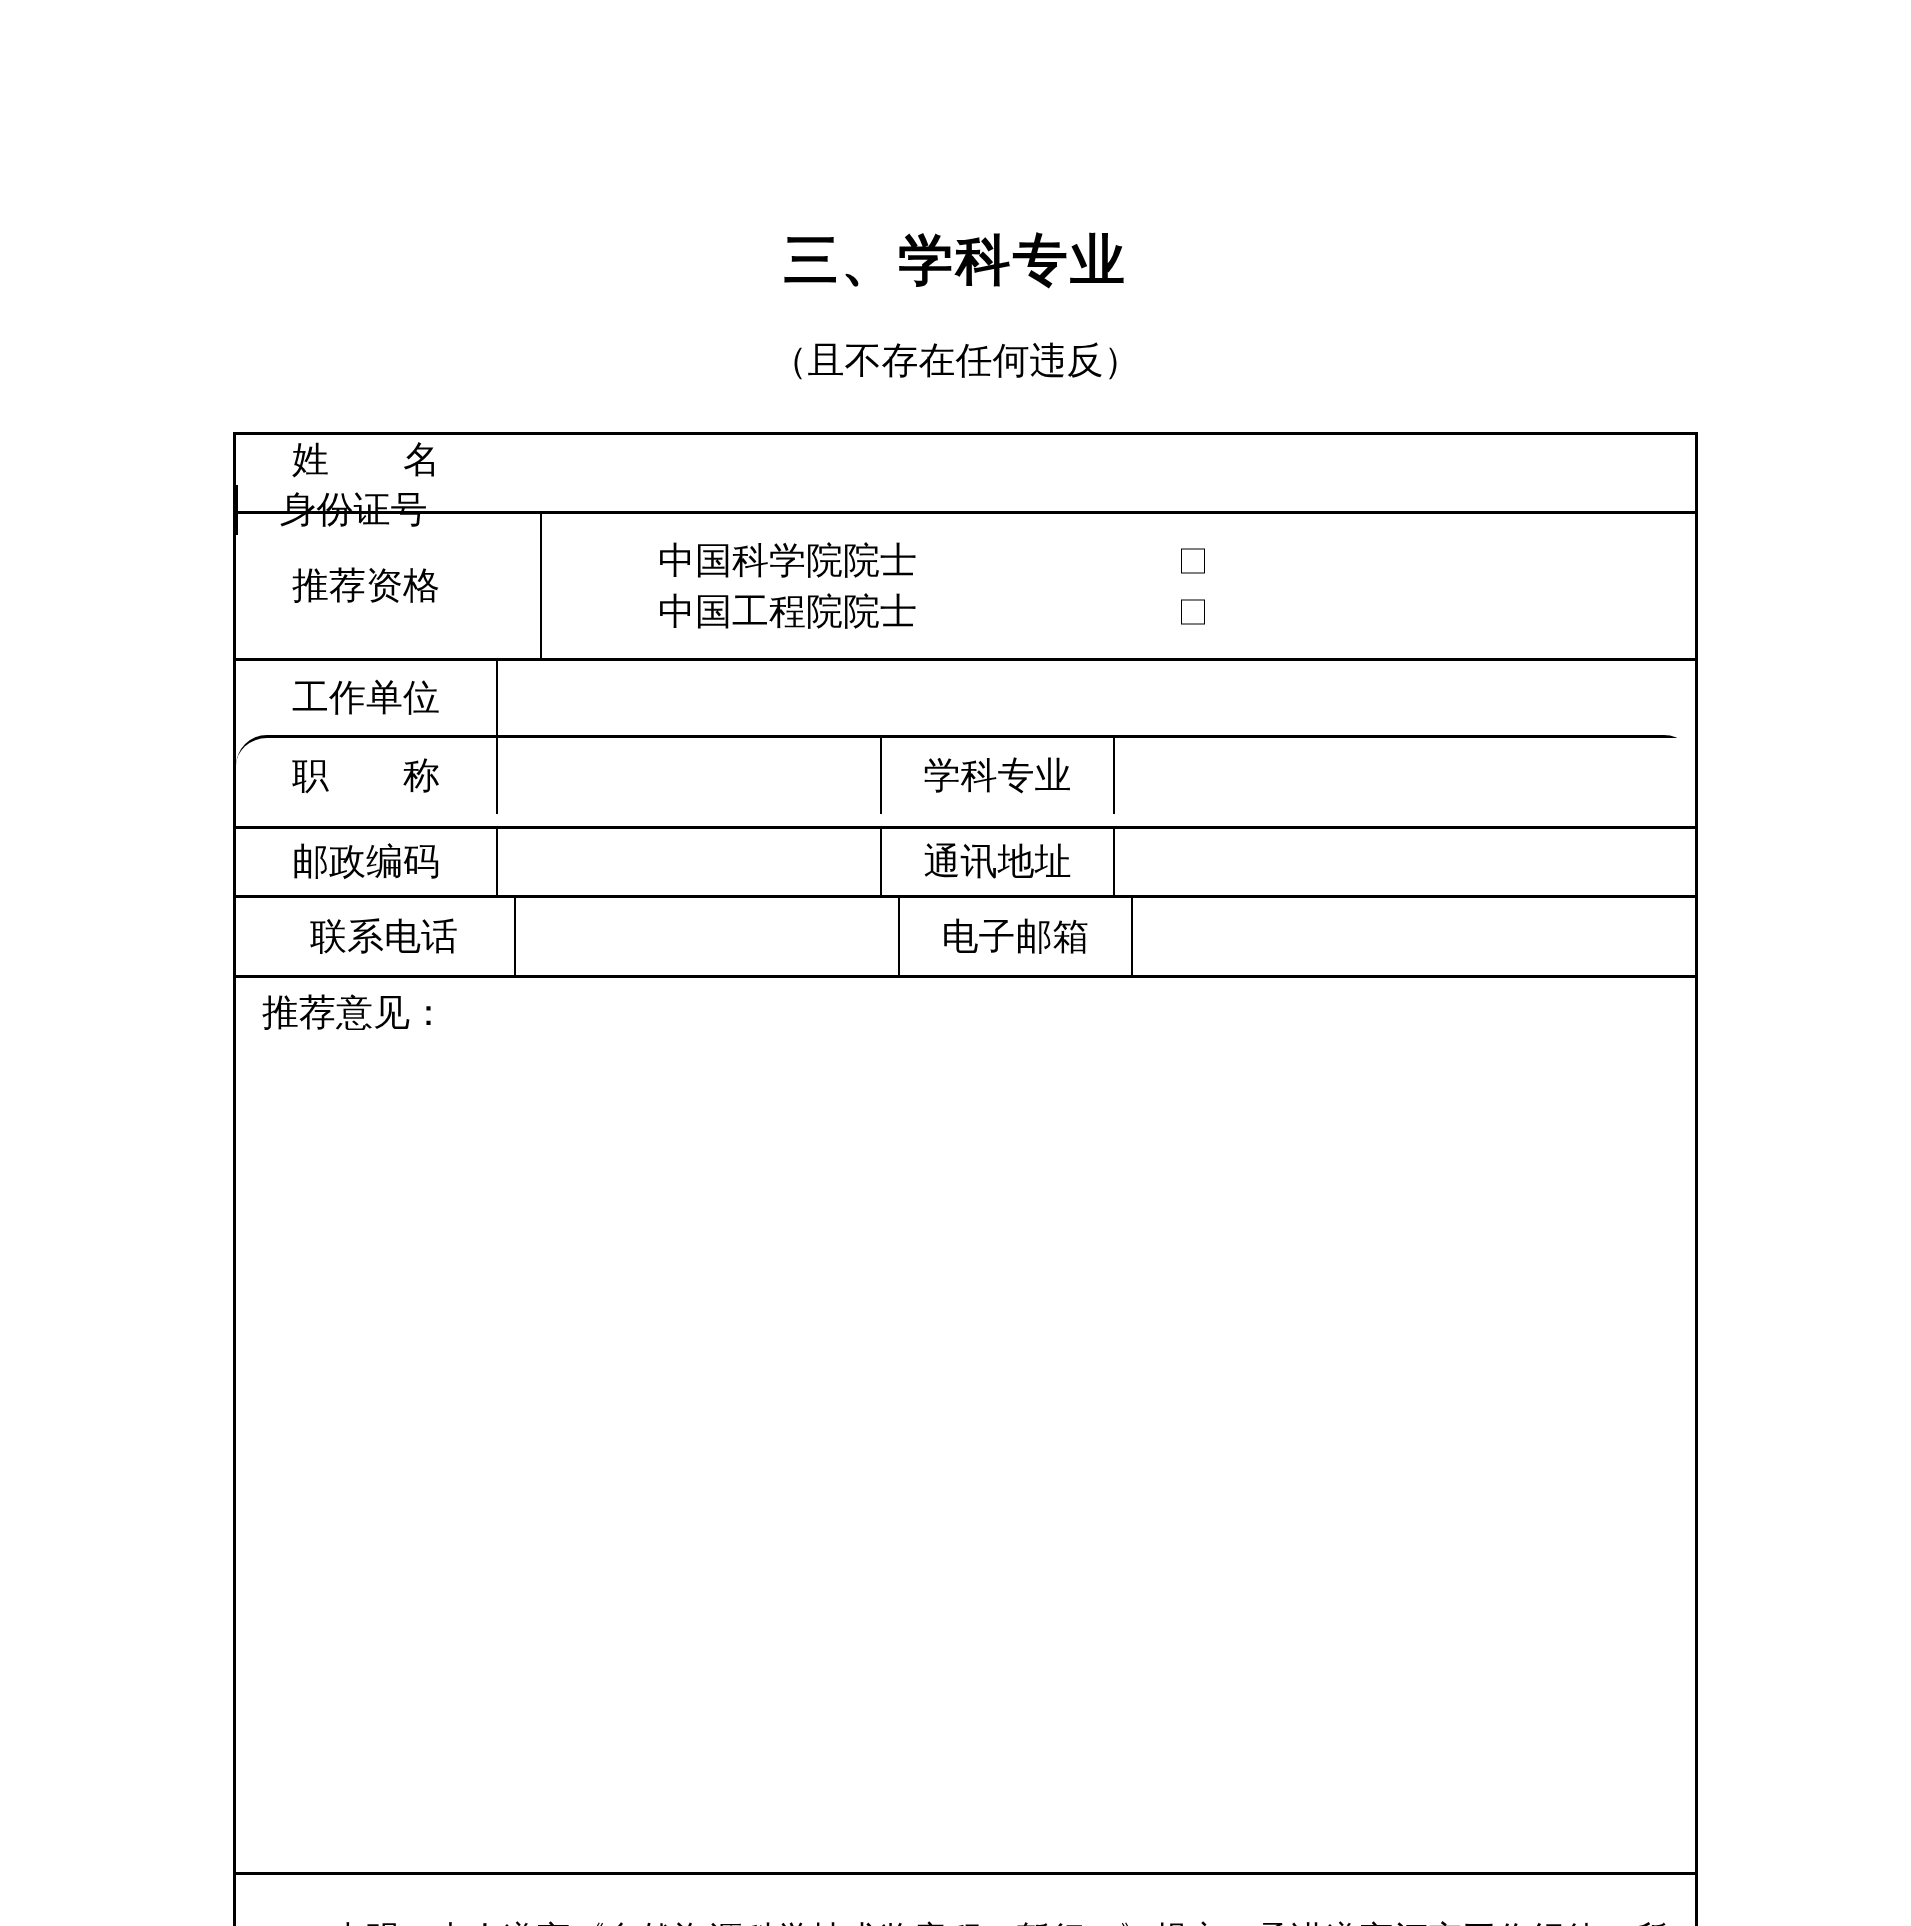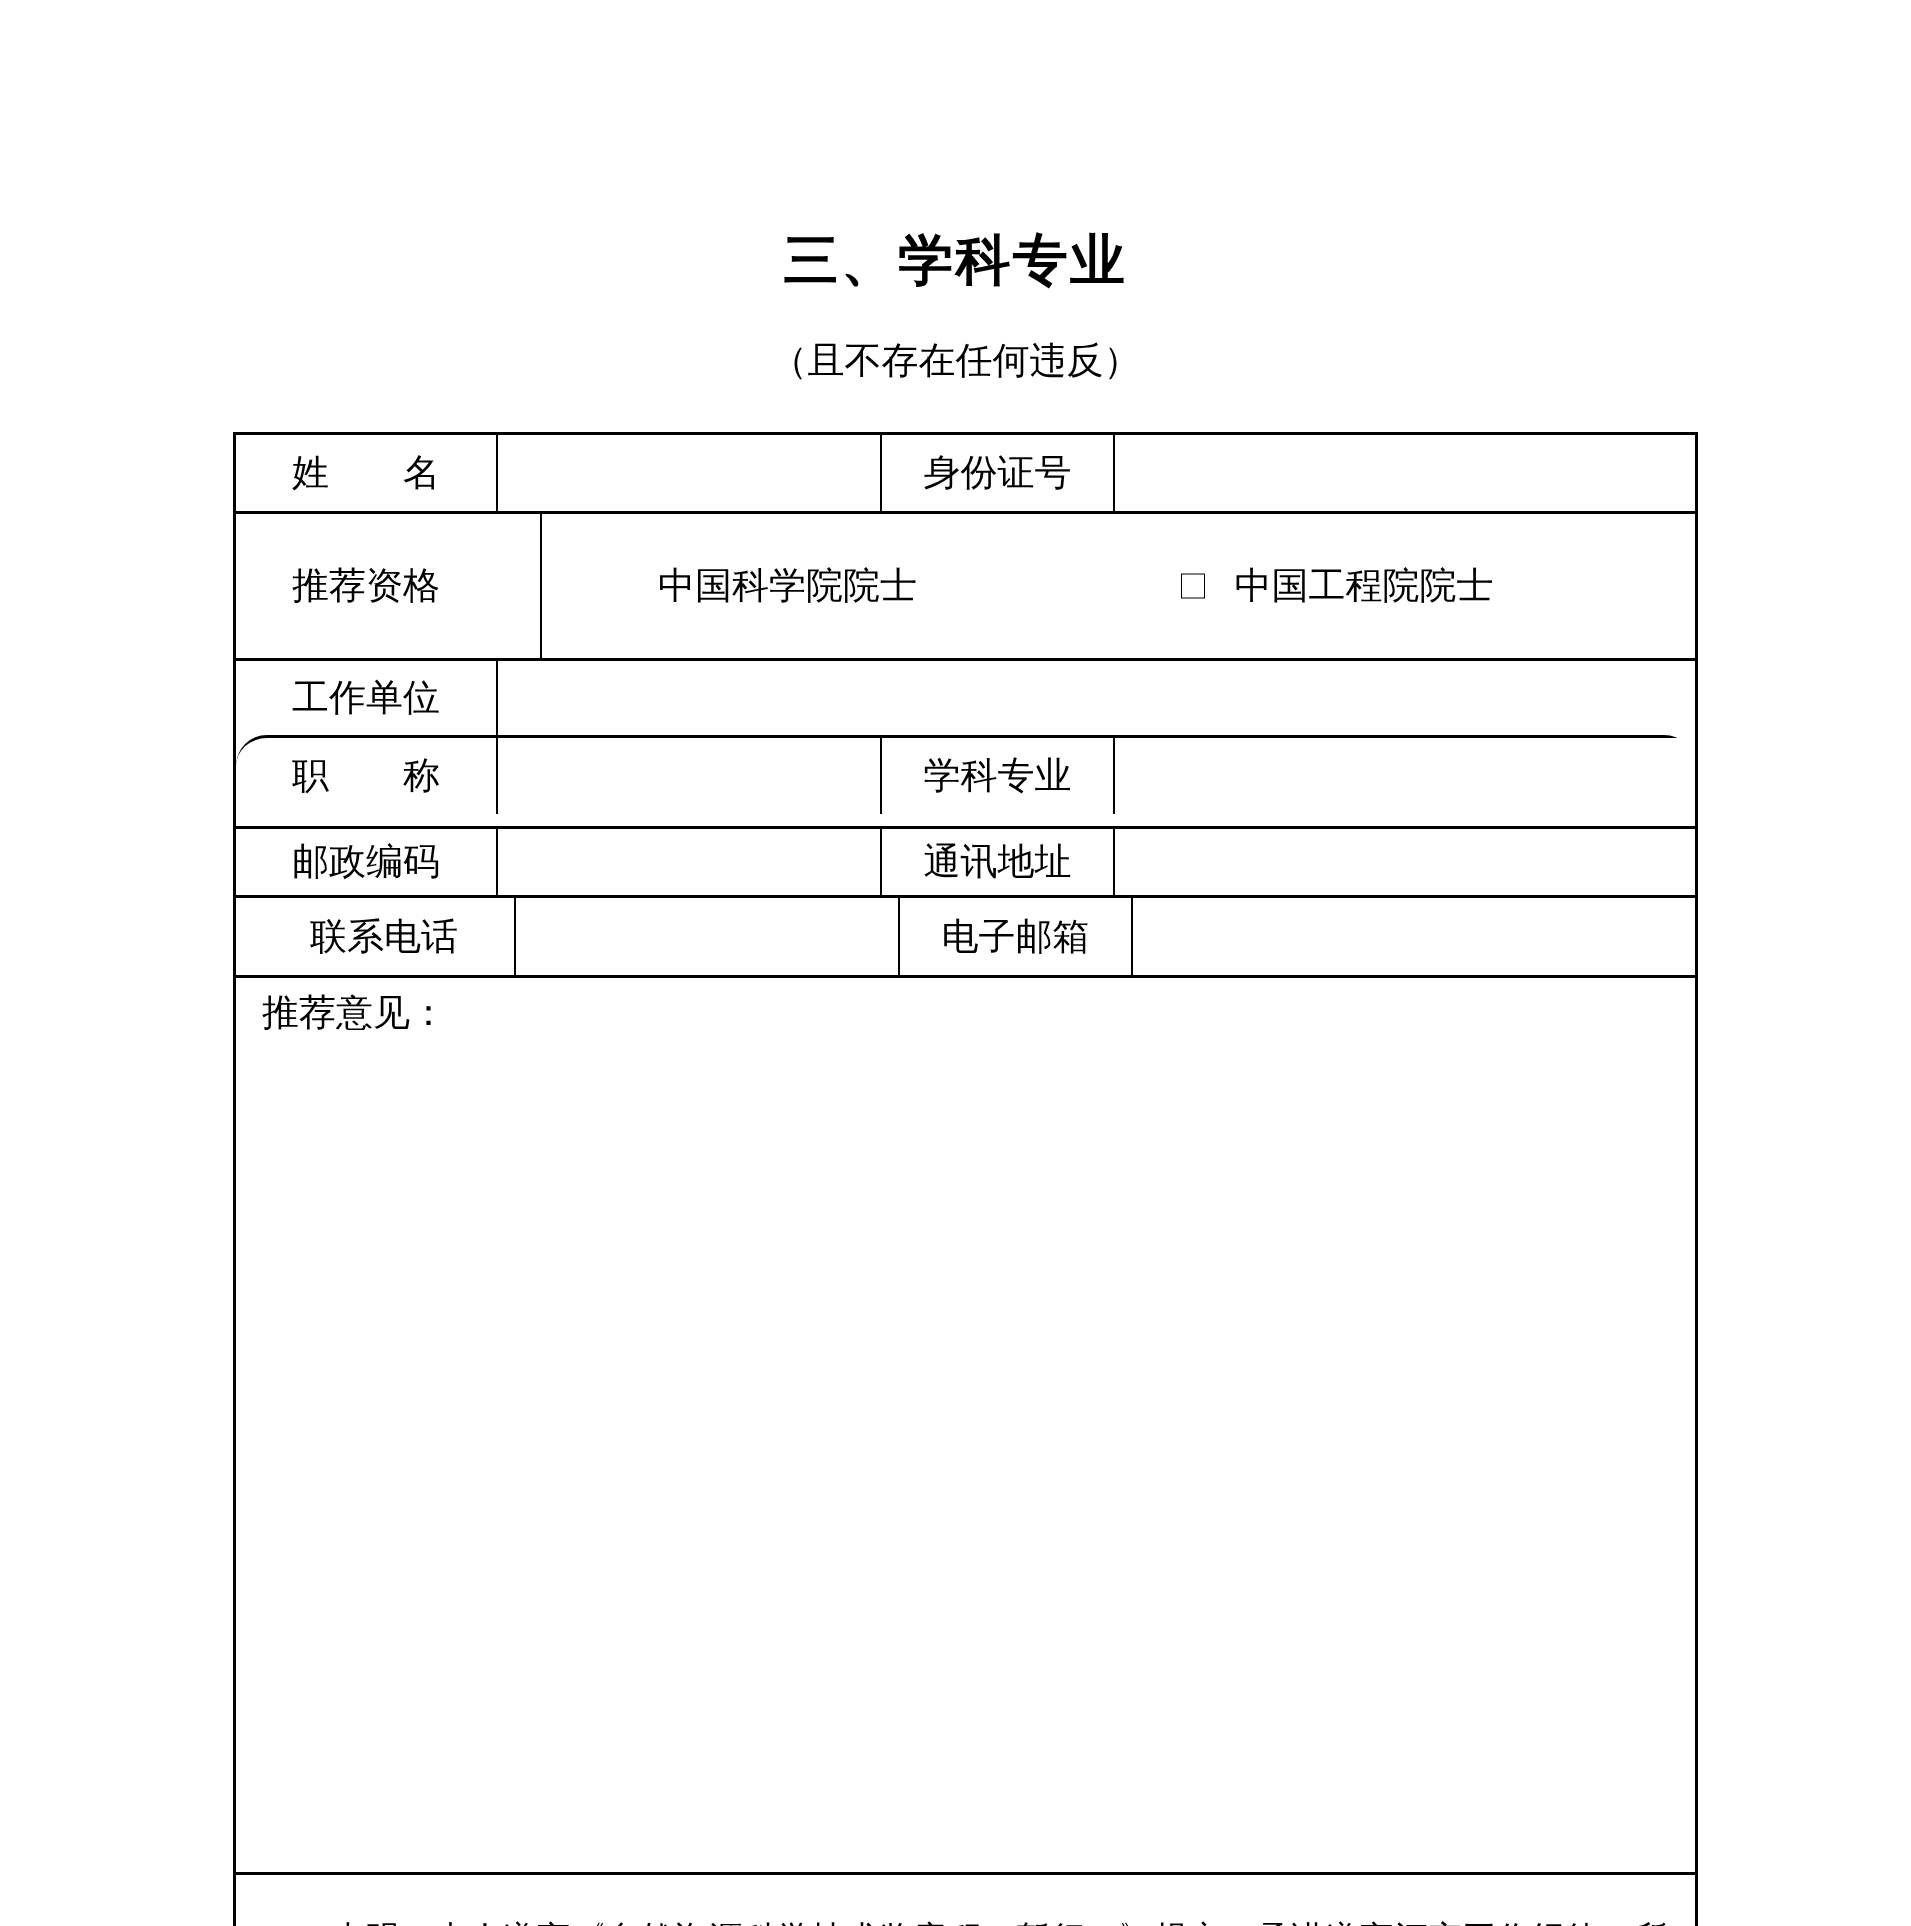--- a/index.html
+++ b/index.html
@@ -48,21 +48,21 @@
     display: flex;
     flex-direction: column;
   }
   .row {
     display: flex;
     box-sizing: border-box;
     border-top: 3.1px solid #000;
     flex: 0 0 auto;
   }
   .row:first-child { border-top: none; }
-  .r1 { height: 76px; }
+  .r1 { height: 76px; flex-direction: column; }
   .r2 { height: 147px; gap: 44px; }
   .r3 { height: 77px; }
   .r4 { height: 79px; border-radius: 31px; }
   .r5 { height: 69px; margin-top: 12px; }
   .r6 { height: 80px; padding-left: 18px; }
   .r7 { height: 897px; }
   .r8 { flex: 1 1 auto; }
   .cell {
     box-sizing: border-box;
     border-left: 2.3px solid #000;
@@ -78,21 +78,21 @@
     display: flex;
     align-items: center;
     justify-content: center;
     font-size: 37px;
     white-space: pre;
     text-align: center;
   }
   .input { background: #ffffff; }
   .qual-cell {
     display: flex;
-    flex-direction: row;
+    flex-direction: column;
     padding: 21px 0;
   }
   .qual-line {
     position: relative;
     flex: 1 1 50%;
     display: flex;
     align-items: center;
     font-size: 37px;
   }
   .qual-text { margin-left: 116px; white-space: pre; }

